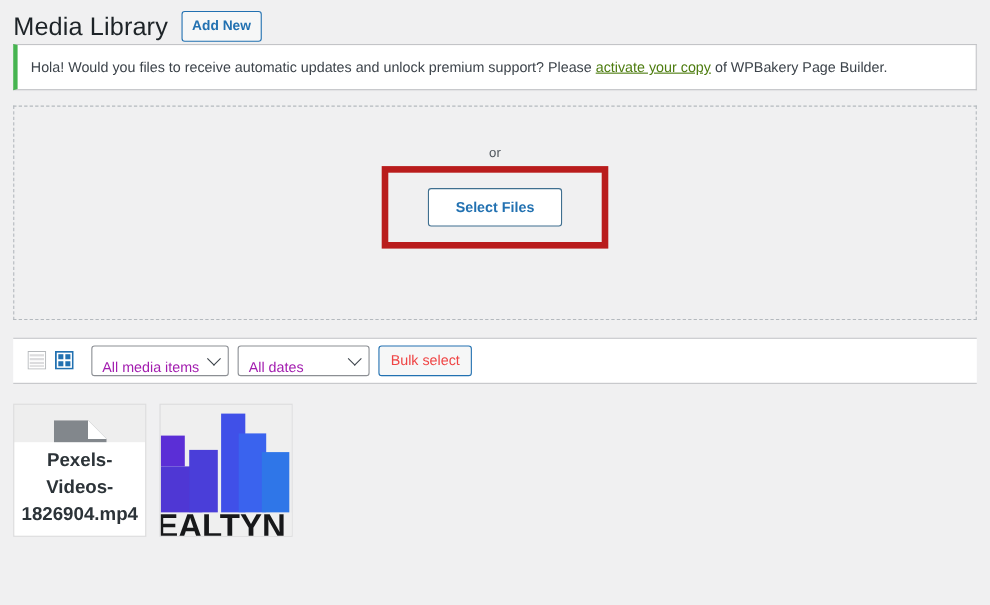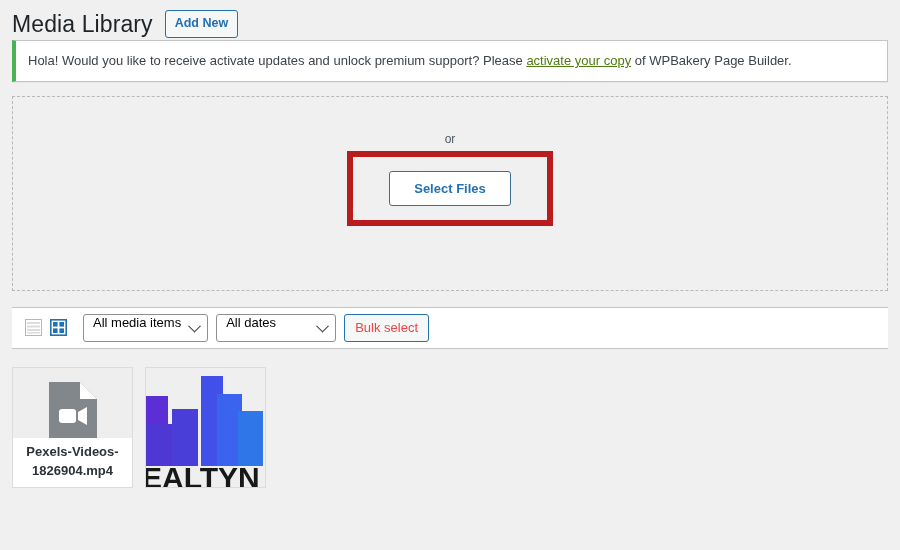--- a/index.html
+++ b/index.html
@@ -143,27 +143,27 @@
     width: 18px;
     height: 18px;
     display: inline-flex;
     align-items: center;
     justify-content: center;
     cursor: pointer;
   }
   .select-control {
     position: relative;
     display: inline-flex;
-    align-items: flex-start;
+    align-items: flex-end;
     height: 28px;
     border: 1px solid #8c8f94;
     border-radius: 3px;
     background: #ffffff;
     font-size: 13px;
-    color: #000000;
+    color: #a21caf;
     padding: 0 26px 0 9px;
     cursor: pointer;
     box-sizing: border-box;
     white-space: nowrap;
   }
   .select-control.wide { min-width: 115px; }
   .select-control.wider { min-width: 105px; }
   .chev {
     position: absolute;
     right: 8px;
@@ -213,21 +213,21 @@
     right: 0;
     display: flex;
     justify-content: center;
   }
   .tile-filename {
     position: absolute;
     left: 0;
     right: 0;
     bottom: 0;
     background: #ffffff;
-    font-size: 13px;
+    font-size: 17px;
     font-weight: bold;
     color: #2c3338;
     text-align: center;
     line-height: 1.45;
     padding: 5px 4px 6px;
     box-sizing: border-box;
     word-break: break-word;
   }
   .logo-tile {
     background: #eeeeee;
@@ -241,21 +241,21 @@
 </style>
 </head>
 <body>
 
 <div class="page-header">
   <h1 class="page-title">Media Library</h1>
   <span class="add-new-btn">Add New</span>
 </div>
 
 <div class="notice">
-  <span>Hola! Would you like to receive activate updates and unlock premium support? Please </span><a href="#">activate your copy</a><span> of WPBakery Page Builder.</span>
+  <span>Hola! Would you files to receive automatic updates and unlock premium support? Please </span><a href="#">activate your copy</a><span> of WPBakery Page Builder.</span>
 </div>
 
 <div class="uploader">
   <div class="drop-or">or</div>
   <div class="select-highlight">
     <span class="select-files-btn">Select Files</span>
   </div>
 </div>
 
 <div class="media-toolbar">

